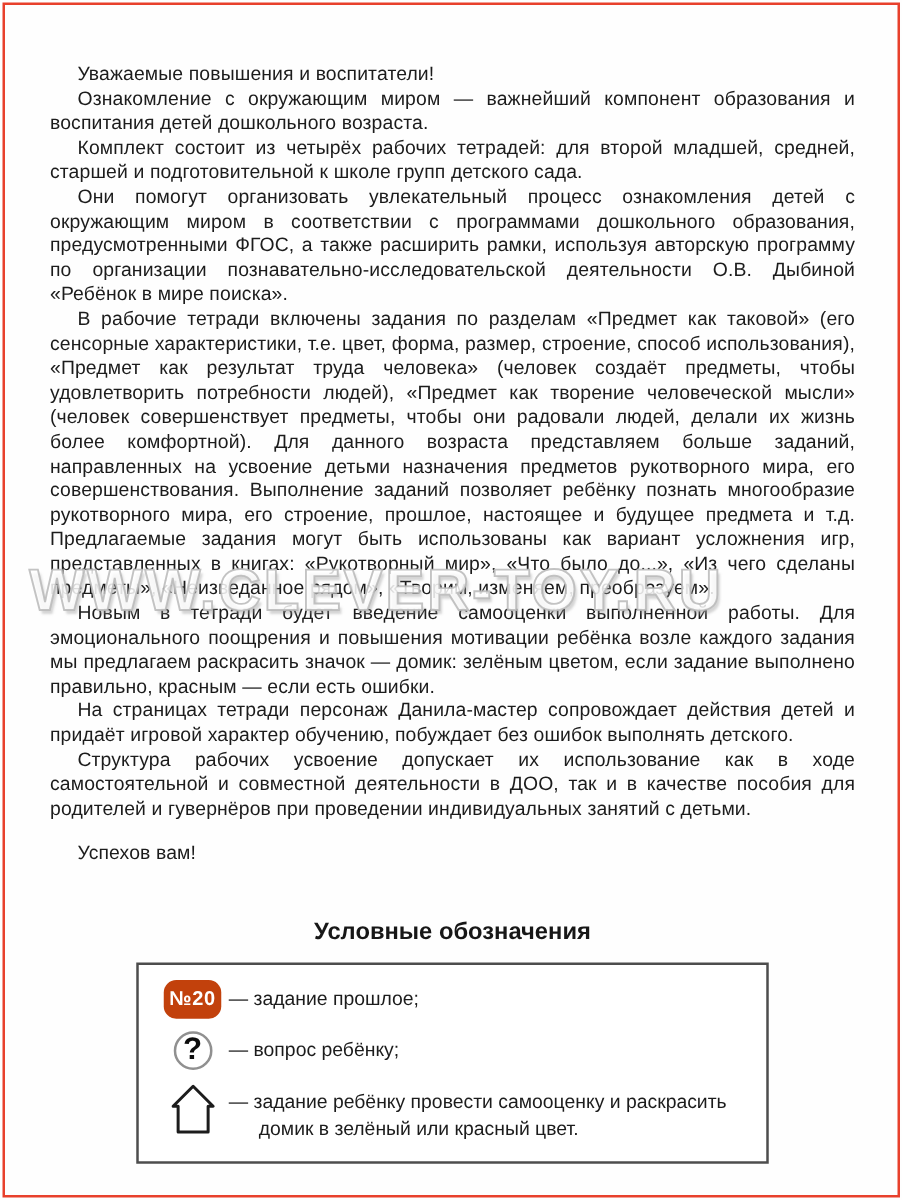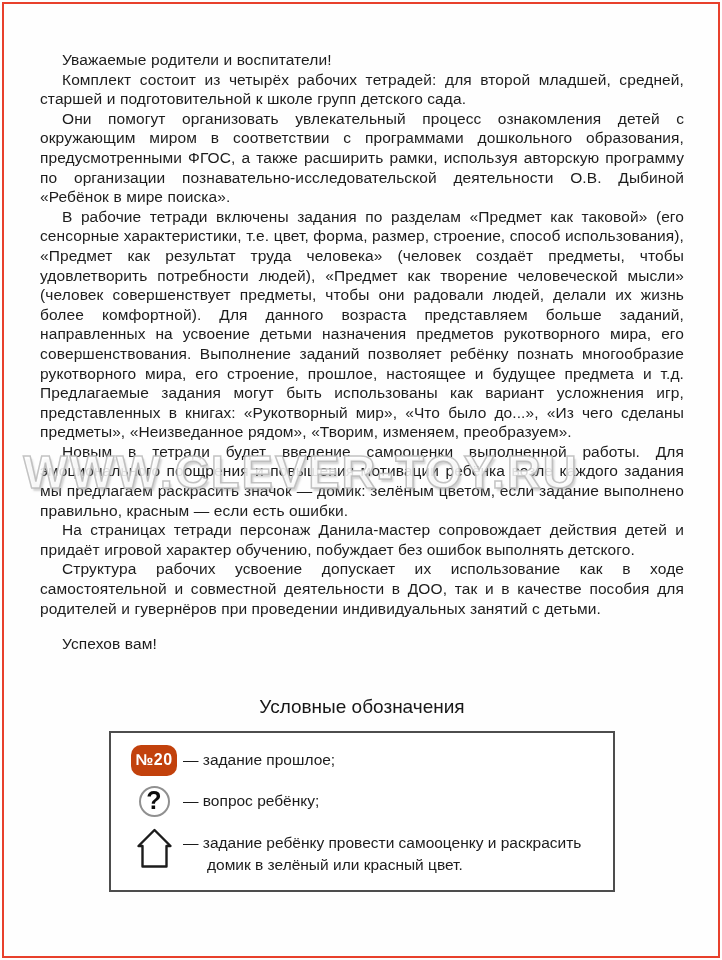--- a/index.html
+++ b/index.html
@@ -57,21 +57,21 @@
     z-index: 5;
     pointer-events: none;
     white-space: nowrap;
   }
   .legend {
     margin-top: 42px;
   }
   .legend-title {
     text-align: center;
     font-size: 19px;
-    font-weight: normal;
+    font-weight: bold;
     color: #171717;
     margin: 0 0 13px 0;
   }
   .legend-box {
     width: 474px;
     margin: 0 auto;
     border: 2px solid #4d4d4d;
     background: #fff;
     padding: 10px 14px 14px 14px;
   }
@@ -131,21 +131,22 @@
 <body>
 
 <div class="page">
   <div class="red-frame"></div>
 
   <div class="watermark">WWW.CLEVER-TOY.RU</div>
 
   <div class="content">
 
     <div class="body-text">
-      <p>Уважаемые родители и воспитатели!</p>
+      <p>Уважаемые повышения и воспитатели!</p>
+      <p>Ознакомление с окружающим миром — важнейший компонент образования и воспитания детей дошкольного возраста.</p>
       <p>Комплект состоит из четырёх рабочих тетрадей: для второй младшей, средней, старшей и подготовительной к школе групп детского сада.</p>
       <p>Они помогут организовать увлекательный процесс ознакомления детей с окружающим миром в соответствии с программами дошкольного образования, предусмотренными ФГОС, а также расширить рамки, используя авторскую программу по организации познавательно-исследовательской деятельности О.В. Дыбиной «Ребёнок в мире поиска».</p>
       <p>В рабочие тетради включены задания по разделам «Предмет как таковой» (его сенсорные характеристики, т.е. цвет, форма, размер, строение, способ использования), «Предмет как результат труда человека» (человек создаёт предметы, чтобы удовлетворить потребности людей), «Предмет как творение человеческой мысли» (человек совершенствует предметы, чтобы они радовали людей, делали их жизнь более комфортной). Для данного возраста представляем больше заданий, направленных на усвоение детьми назначения предметов рукотворного мира, его совершенствования. Выполнение заданий позволяет ребёнку познать многообразие рукотворного мира, его строение, прошлое, настоящее и будущее предмета и т.д. Предлагаемые задания могут быть использованы как вариант усложнения игр, представленных в книгах: «Рукотворный мир», «Что было до...», «Из чего сделаны предметы», «Неизведанное рядом», «Творим, изменяем, преобразуем».</p>
       <p>Новым в тетради будет введение самооценки выполненной работы. Для эмоционального поощрения и повышения мотивации ребёнка возле каждого задания мы предлагаем раскрасить значок — домик: зелёным цветом, если задание выполнено правильно, красным — если есть ошибки.</p>
       <p>На страницах тетради персонаж Данила-мастер сопровождает действия детей и придаёт игровой характер обучению, побуждает без ошибок выполнять детского.</p>
       <p>Структура рабочих усвоение допускает их использование как в ходе самостоятельной и совместной деятельности в ДОО, так и в качестве пособия для родителей и гувернёров при проведении индивидуальных занятий с детьми.</p>
       <p class="closing">Успехов вам!</p>
     </div>
 
     <div class="legend">

